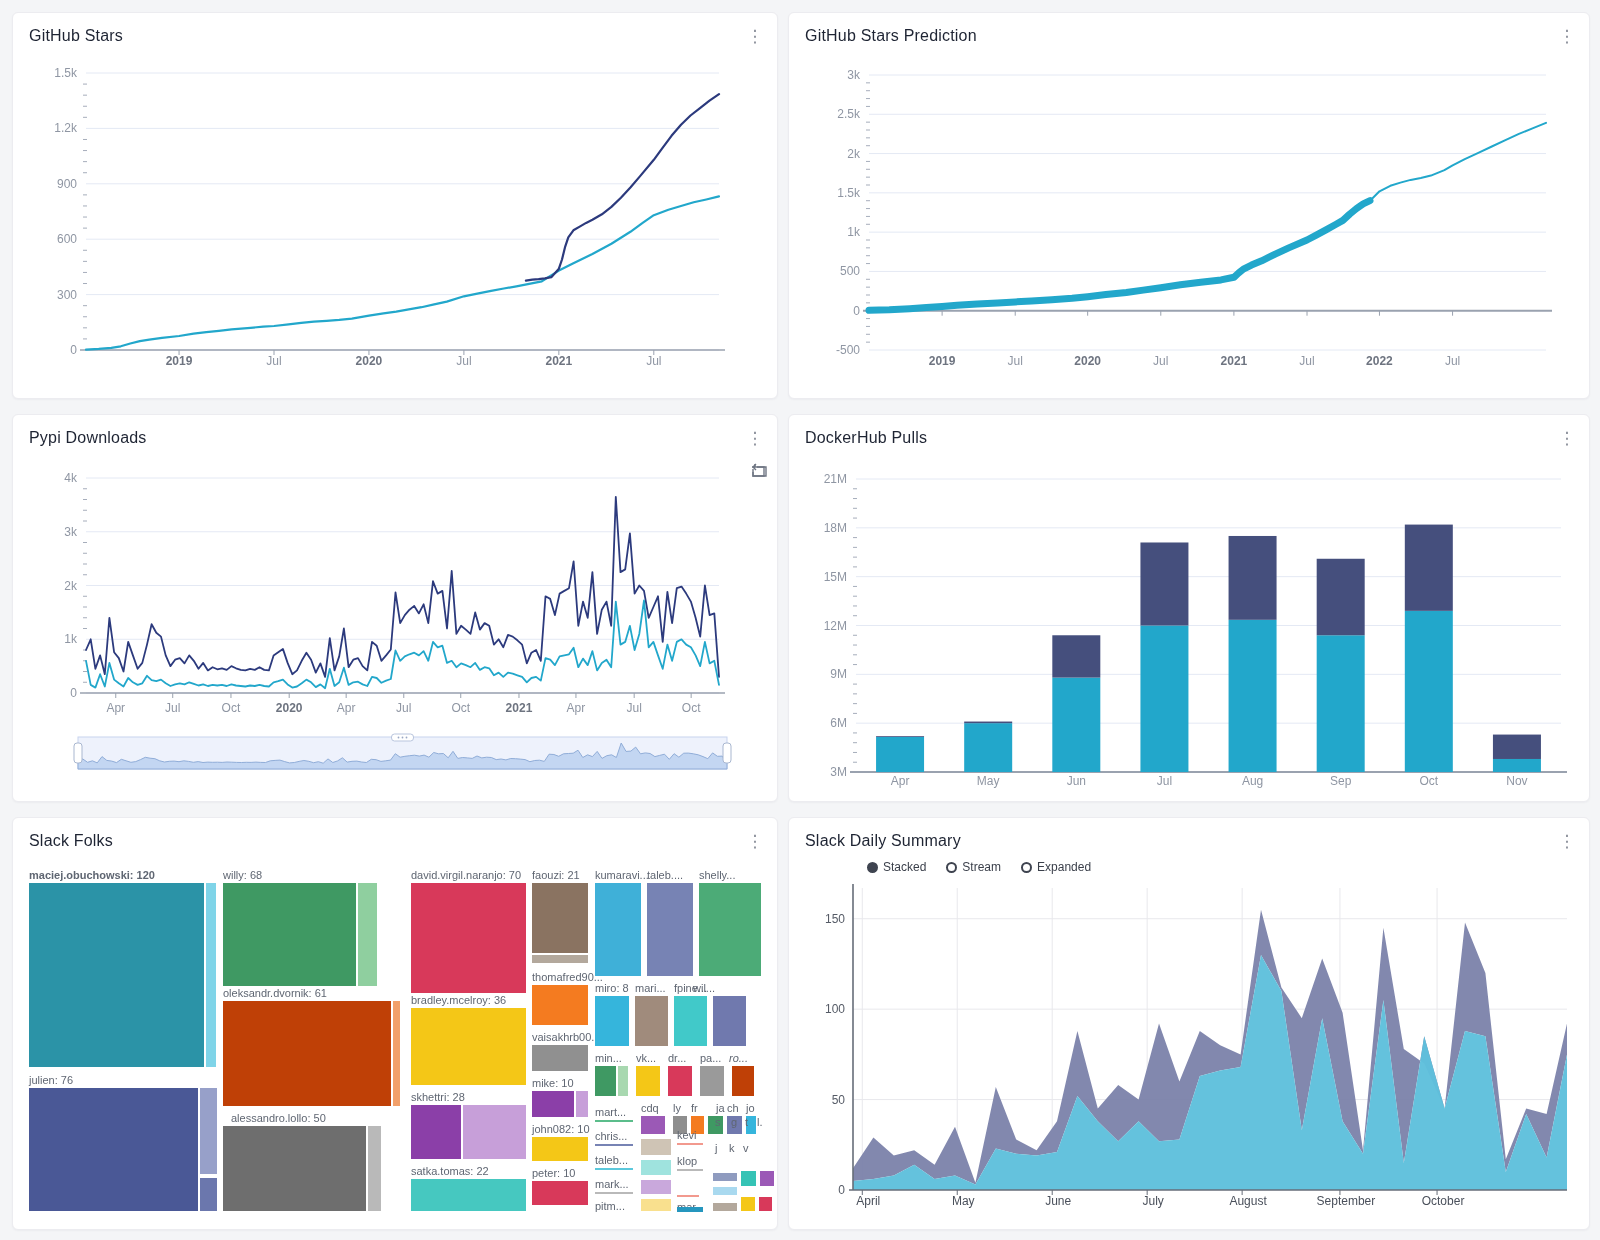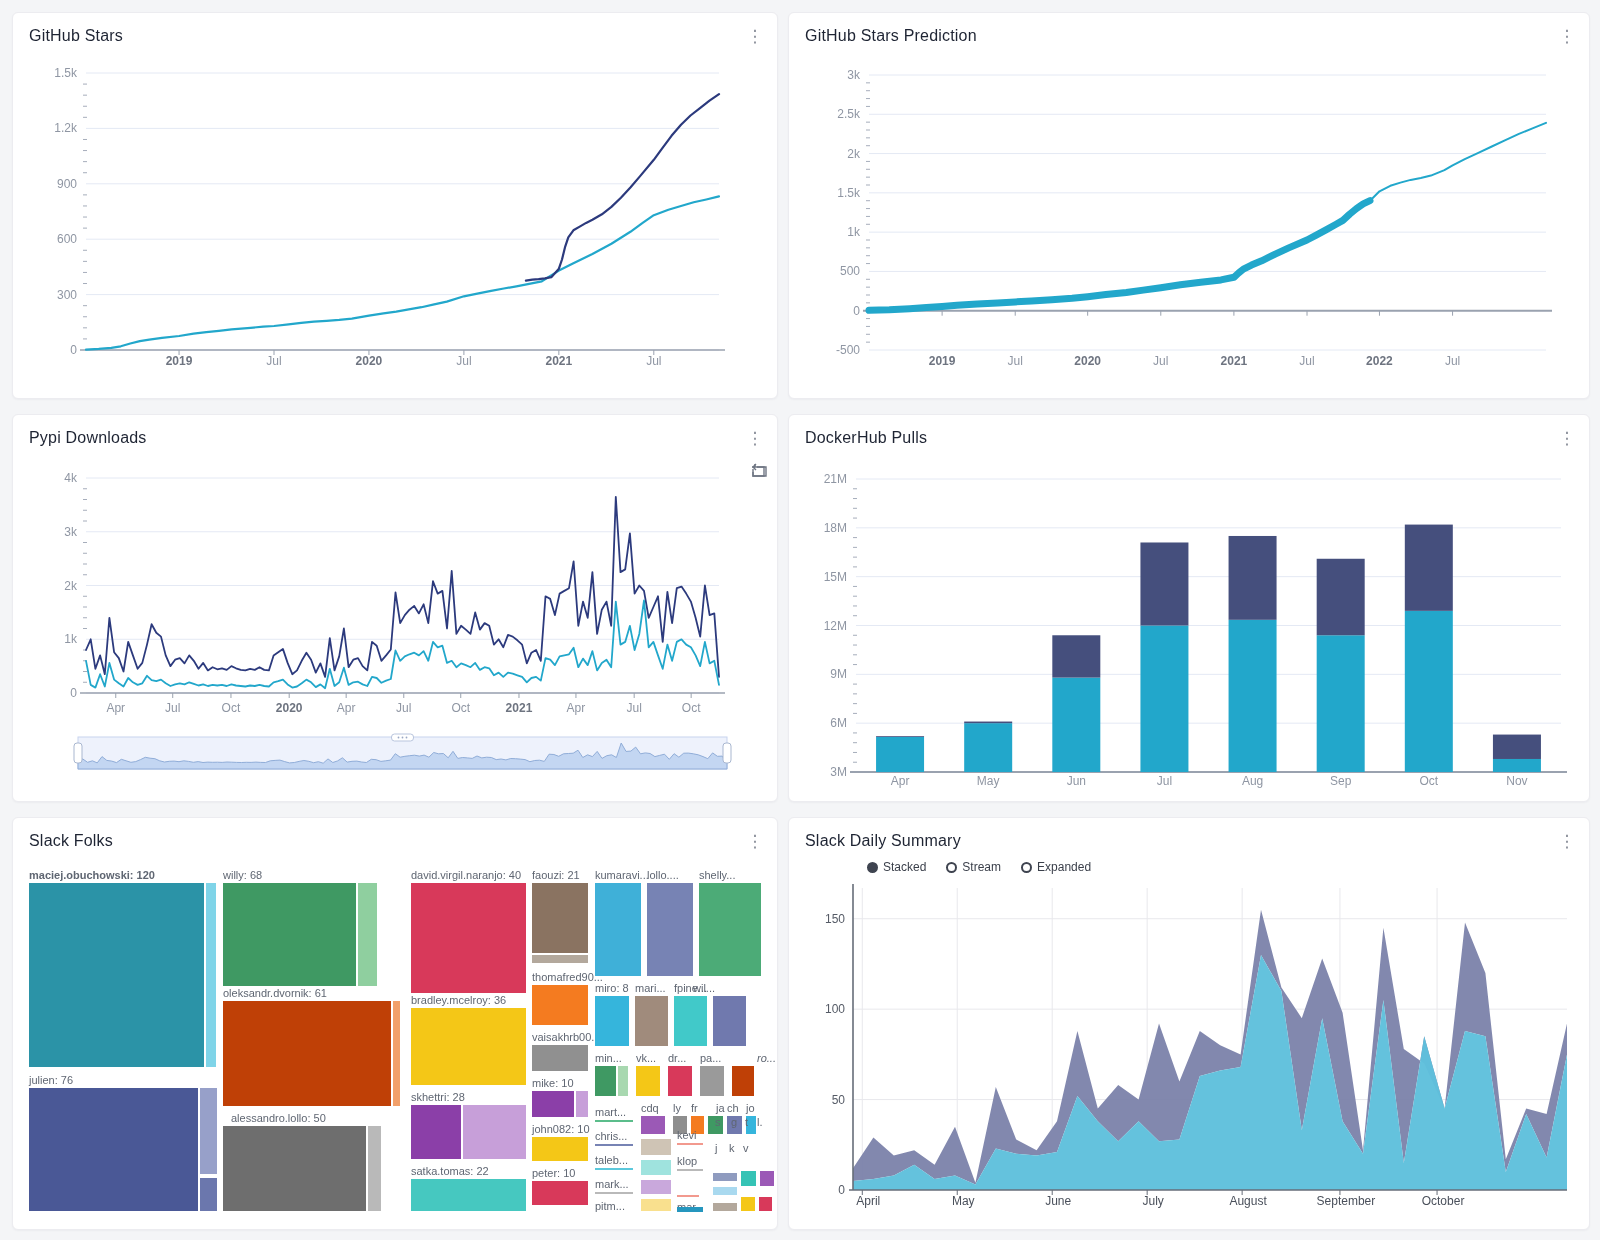--- a/index.html
+++ b/index.html
@@ -348,21 +348,21 @@
       <div class="blk" style="left: 194px; top: 10px; width: 133px; height: 103px; background: rgb(63, 153, 99);"></div>
       <span class="lbl" style="left: 194px; top: -3px;">willy: 68</span>
       <div class="blk" style="left: 329px; top: 10px; width: 19px; height: 103px; background: rgb(143, 207, 159);"></div>
       <div class="blk" style="left: 194px; top: 128px; width: 168px; height: 105px; background: rgb(191, 64, 6);"></div>
       <span class="lbl" style="left: 194px; top: 115px;">oleksandr.dvornik: 61</span>
       <div class="blk" style="left: 364px; top: 128px; width: 7px; height: 105px; background: rgb(242, 160, 106);"></div>
       <div class="blk" style="left: 194px; top: 253px; width: 143px; height: 85px; background: rgb(110, 110, 110);"></div>
       <span class="lbl" style="left: 194px; top: 240px; margin-left: 8px;">alessandro.lollo: 50</span>
       <div class="blk" style="left: 339px; top: 253px; width: 13px; height: 85px; background: rgb(185, 185, 185);"></div>
       <div class="blk" style="left: 382px; top: 10px; width: 115px; height: 110px; background: rgb(216, 57, 90);"></div>
-      <span class="lbl" style="left: 382px; top: -3px;">david.virgil.naranjo: 40</span>
+      <span class="lbl" style="left: 382px; top: -3px;">david.virgil.naranjo: 70</span>
       <div class="blk" style="left: 382px; top: 135px; width: 115px; height: 77px; background: rgb(244, 199, 23);"></div>
       <span class="lbl" style="left: 382px; top: 122px;">bradley.mcelroy: 36</span>
       <div class="blk" style="left: 382px; top: 232px; width: 50px; height: 54px; background: rgb(139, 63, 168);"></div>
       <span class="lbl" style="left: 382px; top: 219px;">skhettri: 28</span>
       <div class="blk" style="left: 434px; top: 232px; width: 63px; height: 54px; background: rgb(199, 159, 217);"></div>
       <div class="blk" style="left: 382px; top: 306px; width: 115px; height: 32px; background: rgb(70, 200, 192);"></div>
       <span class="lbl" style="left: 382px; top: 293px;">satka.tomas: 22</span>
       <div class="blk" style="left: 503px; top: 10px; width: 56px; height: 70px; background: rgb(138, 115, 97);"></div>
       <span class="lbl" style="left: 503px; top: -3px;">faouzi: 21</span>
       <div class="blk" style="left: 503px; top: 82px; width: 56px; height: 8px; background: rgb(179, 168, 156);"></div>
@@ -373,42 +373,42 @@
       <div class="blk" style="left: 503px; top: 218px; width: 42px; height: 26px; background: rgb(139, 63, 168);"></div>
       <span class="lbl" style="left: 503px; top: 205px;">mike: 10</span>
       <div class="blk" style="left: 547px; top: 218px; width: 12px; height: 26px; background: rgb(199, 159, 217);"></div>
       <div class="blk" style="left: 503px; top: 264px; width: 56px; height: 24px; background: rgb(244, 199, 23);"></div>
       <span class="lbl" style="left: 503px; top: 251px;">john082: 10</span>
       <div class="blk" style="left: 503px; top: 308px; width: 56px; height: 24px; background: rgb(216, 57, 90);"></div>
       <span class="lbl" style="left: 503px; top: 295px;">peter: 10</span>
       <div class="blk" style="left: 566px; top: 10px; width: 46px; height: 93px; background: rgb(63, 176, 216);"></div>
       <span class="lbl" style="left: 566px; top: -3px;">kumaravi...</span>
       <div class="blk" style="left: 618px; top: 10px; width: 46px; height: 93px; background: rgb(119, 131, 180);"></div>
-      <span class="lbl" style="left: 618px; top: -3px;">lollo....</span>
+      <span class="lbl" style="left: 618px; top: -3px;">taleb....</span>
       <div class="blk" style="left: 670px; top: 10px; width: 62px; height: 93px; background: rgb(76, 171, 119);"></div>
       <span class="lbl" style="left: 670px; top: -3px;">shelly...</span>
       <div class="blk" style="left: 566px; top: 123px; width: 34px; height: 50px; background: rgb(53, 181, 220);"></div>
       <span class="lbl" style="left: 566px; top: 110px;">miro: 8</span>
       <div class="blk" style="left: 606px; top: 123px; width: 33px; height: 50px; background: rgb(160, 139, 124);"></div>
       <span class="lbl" style="left: 606px; top: 110px;">mari...</span>
       <div class="blk" style="left: 645px; top: 123px; width: 33px; height: 50px; background: rgb(65, 201, 201);"></div>
       <span class="lbl" style="left: 645px; top: 110px;">fpine...</span>
       <div class="blk" style="left: 684px; top: 123px; width: 33px; height: 50px; background: rgb(112, 121, 174);"></div>
       <span class="lbl" style="left: 664px; top: 110px;">wil...</span>
       <div class="blk" style="left: 566px; top: 193px; width: 21px; height: 30px; background: rgb(63, 153, 99);"></div>
       <span class="lbl" style="left: 566px; top: 180px;">min...</span>
       <div class="blk" style="left: 589px; top: 193px; width: 10px; height: 30px; background: rgb(168, 216, 176);"></div>
       <div class="blk" style="left: 607px; top: 193px; width: 24px; height: 30px; background: rgb(244, 199, 23);"></div>
       <span class="lbl" style="left: 607px; top: 180px;">vk...</span>
       <div class="blk" style="left: 639px; top: 193px; width: 24px; height: 30px; background: rgb(216, 57, 90);"></div>
       <span class="lbl" style="left: 639px; top: 180px;">dr...</span>
       <div class="blk" style="left: 671px; top: 193px; width: 24px; height: 30px; background: rgb(154, 154, 154);"></div>
       <span class="lbl" style="left: 671px; top: 180px;">pa...</span>
       <div class="blk" style="left: 703px; top: 193px; width: 22px; height: 30px; background: rgb(191, 64, 6);"></div>
-      <span class="lbl" style="left: 728px; top: 180px; font-style: italic;">ro...</span>
+      <span class="lbl" style="left: 700px; top: 180px; font-style: italic;">ro...</span>
       <div class="blk" style="left: 566px; top: 247px; width: 38px; height: 2px; background: rgb(91, 189, 139);"></div>
       <span class="lbl" style="left: 566px; top: 234px;">mart...</span>
       <div class="blk" style="left: 612px; top: 243px; width: 24px; height: 18px; background: rgb(155, 89, 182);"></div>
       <span class="lbl" style="left: 612px; top: 230px;">cdq</span>
       <div class="blk" style="left: 644px; top: 243px; width: 14px; height: 18px; background: rgb(142, 142, 142);"></div>
       <span class="lbl" style="left: 644px; top: 230px;">ly</span>
       <div class="blk" style="left: 662px; top: 243px; width: 13px; height: 18px; background: rgb(244, 123, 32);"></div>
       <span class="lbl" style="left: 662px; top: 230px;">fr</span>
       <div class="blk" style="left: 679px; top: 243px; width: 15px; height: 18px; background: rgb(63, 153, 99);"></div>
       <span class="lbl" style="left: 679px; top: 230px; padding-left: 8px;">ja</span>

